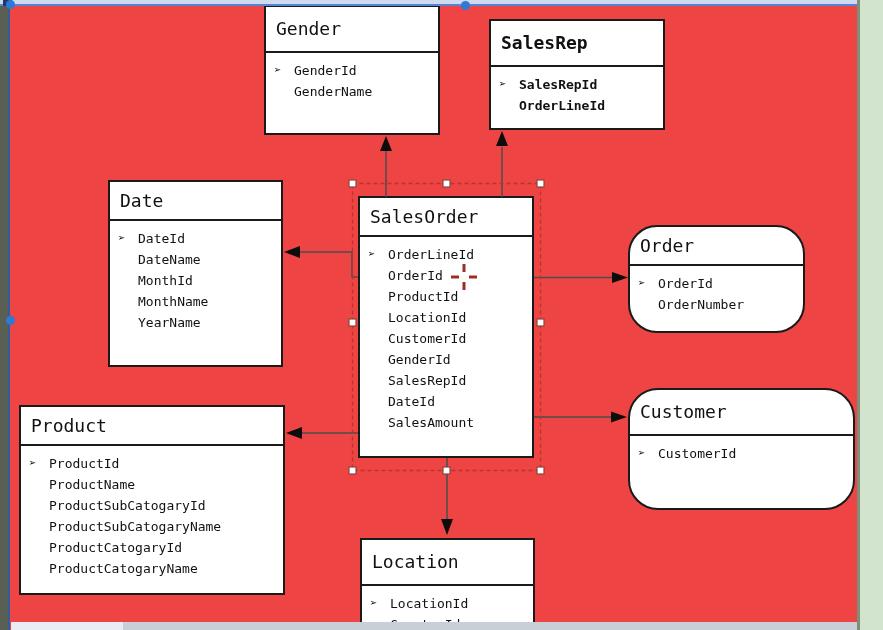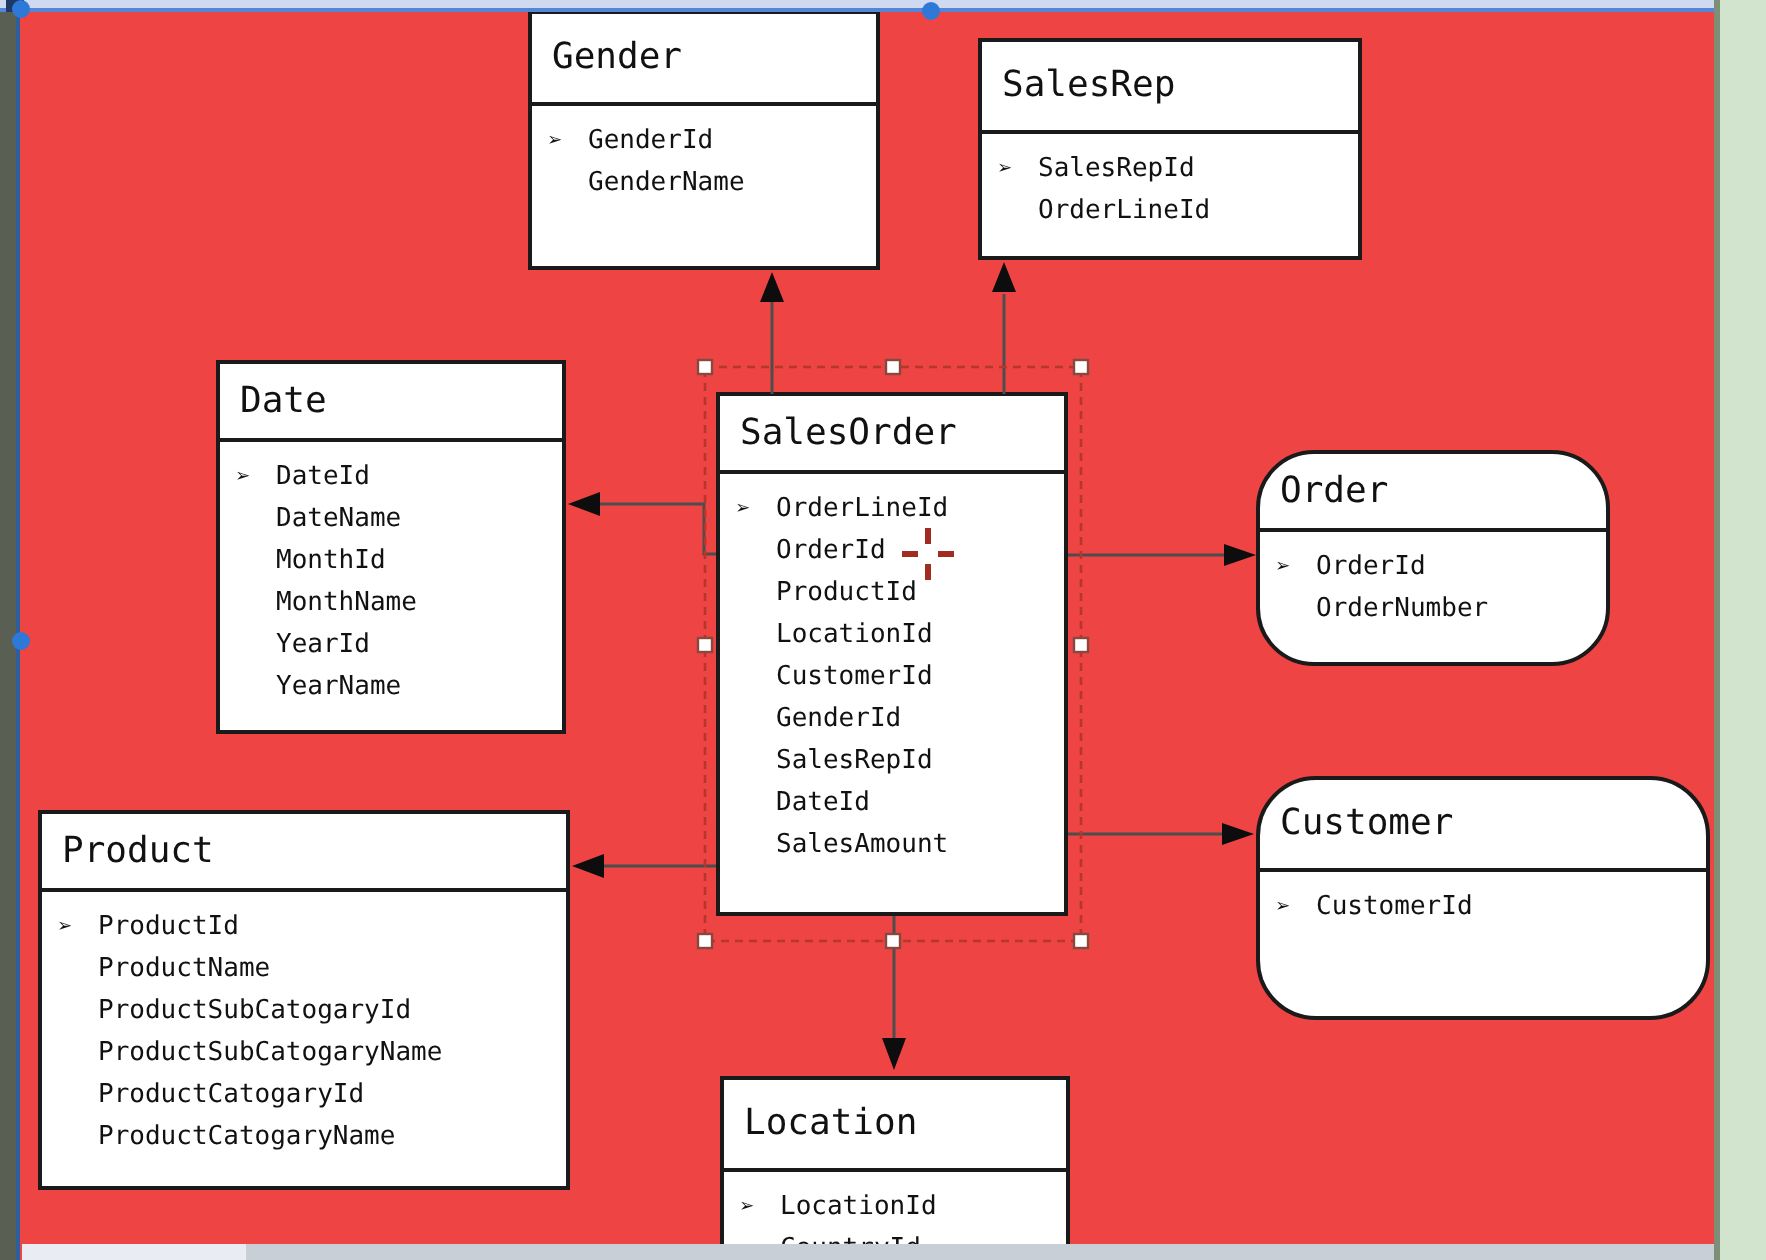--- a/index.html
+++ b/index.html
@@ -44,21 +44,21 @@
         <span class="pk">➢</span>
         <span class="fld">GenderId</span>
       </div>
       <div class="row">
         <span class="pk"></span>
         <span class="fld">GenderName</span>
       </div>
     </div>
   </div>
 
-  <div class="tbl" style="left:489px;top:19px;width:192px;height:111px;">
+  <div class="tbl" style="left:489px;top:19px;width:176px;height:111px;font-weight:bold;">
     <div class="tbl-title tall">SalesRep</div>
     <div class="tbl-body">
       <div class="row">
         <span class="pk">➢</span>
         <span class="fld">SalesRepId</span>
       </div>
       <div class="row">
         <span class="pk"></span>
         <span class="fld">OrderLineId</span>
       </div>
@@ -76,24 +76,20 @@
           <span class="pk"></span>
           <span class="fld">DateName</span>
         </div>
       <div class="row">
           <span class="pk"></span>
           <span class="fld">MonthId</span>
         </div>
       <div class="row">
           <span class="pk"></span>
           <span class="fld">MonthName</span>
-        </div>
-      <div class="row">
-          <span class="pk"></span>
-          <span class="fld">YearId</span>
         </div>
       <div class="row">
           <span class="pk"></span>
           <span class="fld">YearName</span>
         </div>
     </div>
   </div>
 
   <div class="tbl" style="left:358px;top:196px;width:176px;height:262px;">
     <div class="tbl-title">SalesOrder</div>

